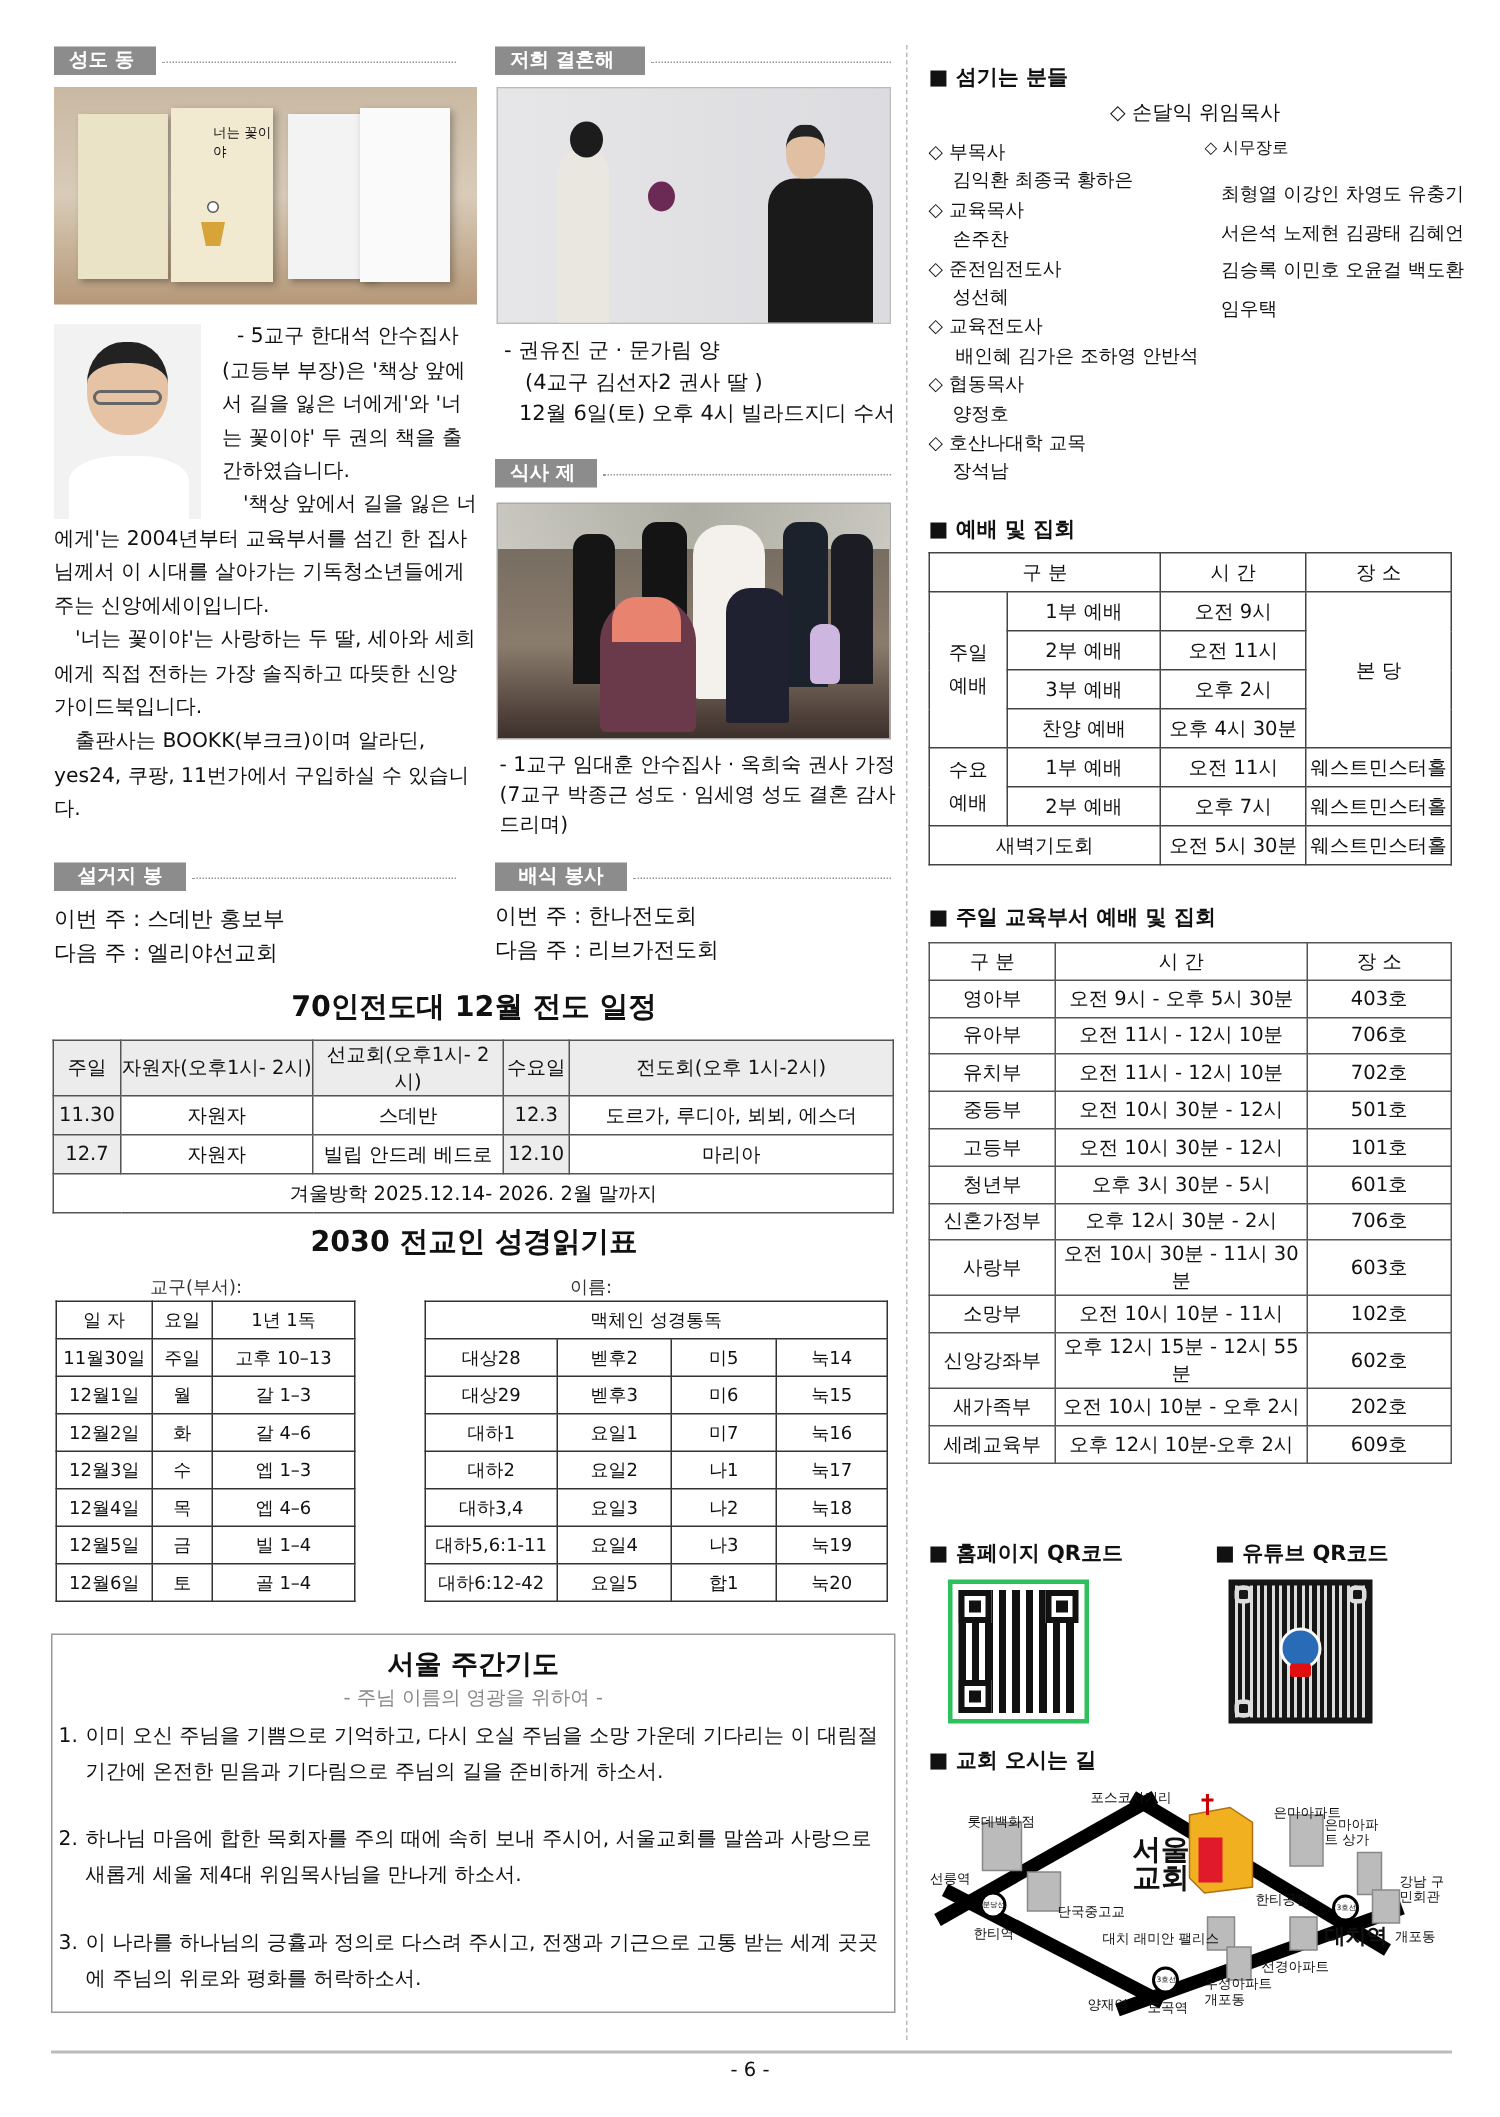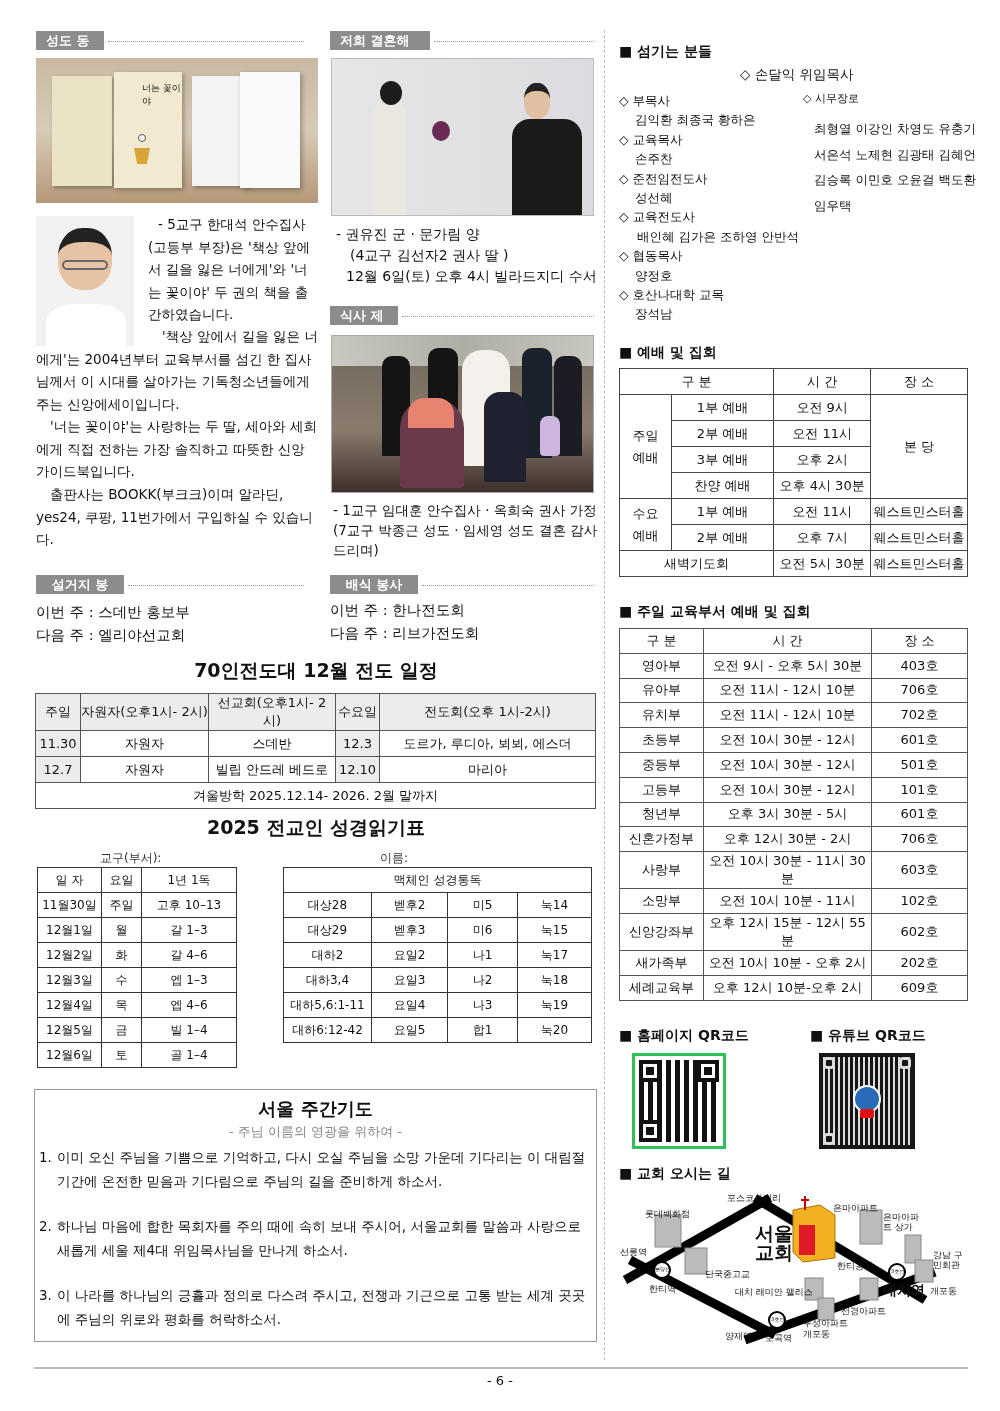--- a/index.html
+++ b/index.html
@@ -76,21 +76,21 @@
     <td>빌립 안드레 베드로</td>
     <td class="gray">12.10</td>
     <td>마리아</td>
   </tr>
   <tr>
     <td colspan="5">겨울방학 2025.12.14- 2026. 2월 말까지</td>
   </tr>
 </tbody>
   </table>
 
-<div class="abs" style="left:36px;top:815px;width:560px;text-align:center;font-size:19px;font-weight:bold;">2025 전교인 성경읽기표</div>
+<div class="abs" style="left:36px;top:815px;width:560px;text-align:center;font-size:19px;font-weight:bold;">2030 전교인 성경읽기표</div>
 <div class="abs" style="left:100px;top:850px;font-size:12px;color:#333;">교구(부서):</div>
 <div class="abs" style="left:380px;top:850px;font-size:12px;color:#333;">이름:</div>
 
 <table class="tread abs" style="left:37px;top:867px;width:200px;">
   <tbody>
       <tr>
     <td style="width:64px;">일 자</td>
     <td style="width:40px;">요일</td>
     <td>1년 1독</td>
   </tr>
@@ -141,20 +141,26 @@
         <td style="width:88px;">대상28</td>
         <td style="width:76px;">벧후2</td>
         <td style="width:70px;">미5</td>
         <td>눅14</td>
       </tr>
   <tr>
         <td>대상29</td>
         <td>벧후3</td>
         <td>미6</td>
         <td>눅15</td>
+      </tr>
+  <tr>
+        <td>대하1</td>
+        <td>요일1</td>
+        <td>미7</td>
+        <td>눅16</td>
       </tr>
   <tr>
         <td>대하2</td>
         <td>요일2</td>
         <td>나1</td>
         <td>눅17</td>
       </tr>
   <tr>
         <td>대하3,4</td>
         <td>요일3</td>
@@ -315,25 +321,20 @@
       </tr>
   <tr>
         <td>유아부</td>
         <td>오전 11시 - 12시 10분</td>
         <td>706호</td>
       </tr>
   <tr>
         <td>유치부</td>
         <td>오전 11시 - 12시 10분</td>
         <td>702호</td>
-      </tr>
-  <tr>
-        <td>초등부</td>
-        <td>오전 10시 30분 - 12시</td>
-        <td>601호</td>
       </tr>
   <tr>
         <td>중등부</td>
         <td>오전 10시 30분  - 12시</td>
         <td>501호</td>
       </tr>
   <tr>
         <td>고등부</td>
         <td>오전 10시 30분 - 12시</td>
         <td>101호</td>
@@ -423,21 +424,21 @@
     <polygon points="178,20 205,15 220,25 220,68 188,72 178,62" fill="#f0b020" stroke="#b07010"></polygon>
     <rect x="184" y="35" width="16" height="30" fill="#e01a2a"></rect>
     <line x1="190" y1="6" x2="190" y2="20" stroke="#c00" stroke-width="2"></line>
     <line x1="186" y1="10" x2="194" y2="10" stroke="#c00" stroke-width="2"></line>
     <circle cx="47" cy="80" r="8" fill="#fff" stroke="#000" stroke-width="2"></circle>
     <circle cx="162" cy="130" r="8" fill="#fff" stroke="#000" stroke-width="2"></circle>
     <circle cx="282" cy="82" r="8" fill="#fff" stroke="#000" stroke-width="2"></circle>
   </svg>
   <div class="abs" style="left:112px;top:2px;font-size:9px;">포스코사거리</div>
   <div class="abs" style="left:30px;top:18px;font-size:9px;">롯데백화점</div>
-  <div class="abs" style="left:218px;top:12px;font-size:9px;text-align:right;">은마아파트</div>
+  <div class="abs" style="left:234px;top:12px;font-size:9px;text-align:right;">은마아파트</div>
   <div class="abs" style="left:268px;top:22px;font-size:9px;width:36px;line-height:10px;">은마아파트 상가</div>
   <div class="abs" style="left:5px;top:56px;font-size:9px;">선릉역</div>
   <div class="abs" style="left:40px;top:76px;font-size:5px;">분당선</div>
   <div class="abs" style="left:34px;top:93px;font-size:9px;">한티역</div>
   <div class="abs" style="left:90px;top:78px;font-size:9px;">단국중고교</div>
   <div class="abs" style="left:140px;top:34px;font-size:19px;font-weight:bold;line-height:19px;">
     <div>서울</div>
     <div>교회</div>
   </div>
   <div class="abs" style="left:222px;top:70px;font-size:9px;">한티공원</div>

